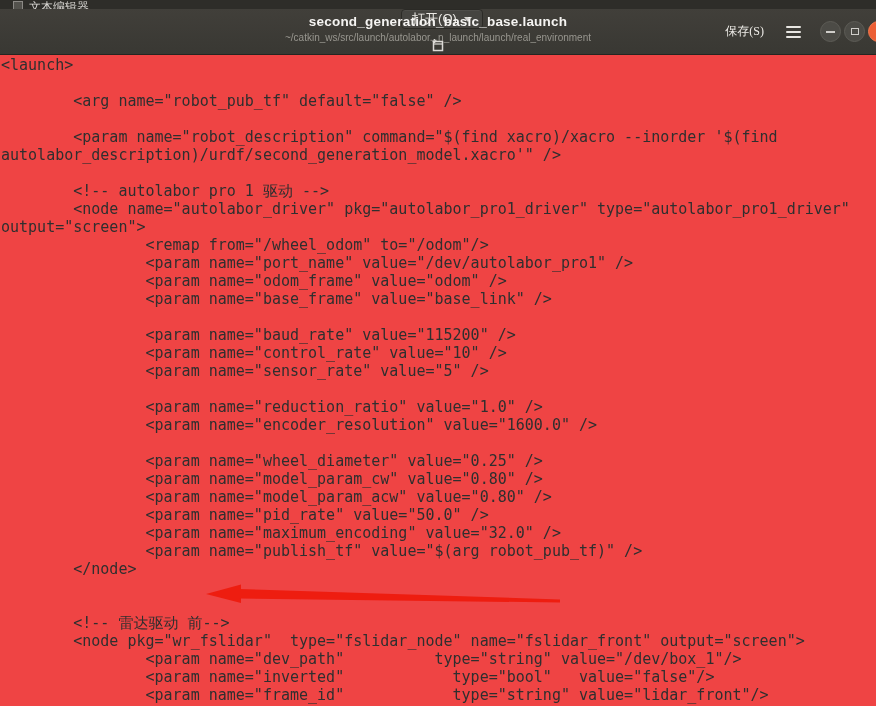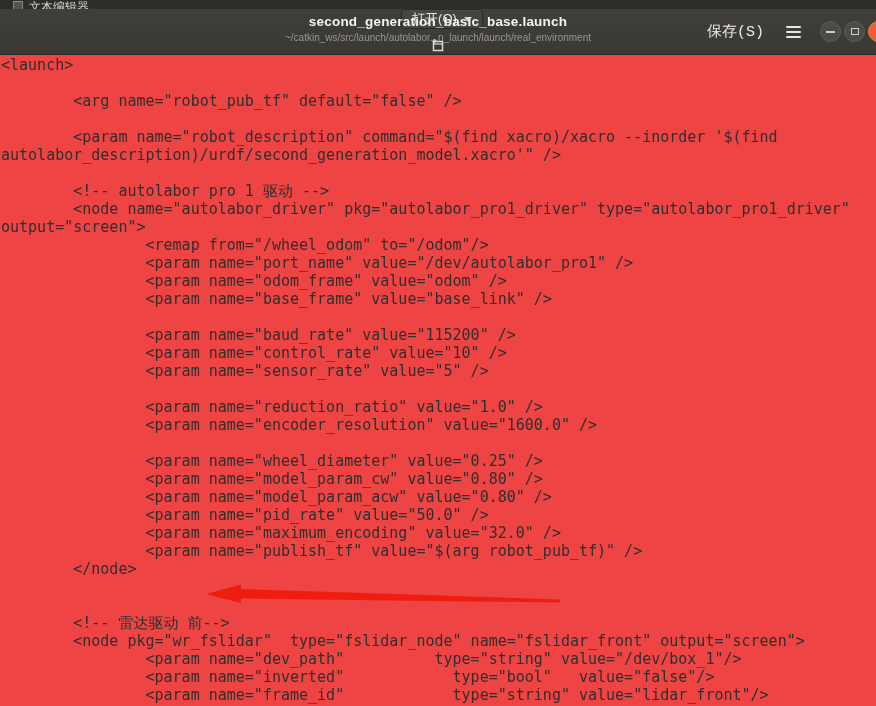--- a/index.html
+++ b/index.html
@@ -50,23 +50,23 @@
   }
   .title-wrap {
     position:absolute; left:50%; transform:translateX(-50%); top:5px;
     width:500px; text-align:center; pointer-events:none;
   }
   .title { font-size:13.5px; font-weight:bold; color:#f5f4f2; letter-spacing:.2px; white-space:nowrap; }
   .subtitle { font-size:10px; color:#98968f; margin-top:3px; white-space:nowrap; }
 
   .right-cluster { position:absolute; right:0; top:0; height:100%; display:flex; align-items:center; }
   .save-btn {
-    background:transparent; border:none; color:#edebe7; font-size:15px;
+    background:transparent; border:none; color:#edebe7; font-size:12px;
     padding:6px 4px; margin-right:18px; cursor:pointer;
-    font-family:Liberation Mono, monospace;
+    font-family:Liberation Serif, serif;
   }
   .menu-btn {
     background:transparent; border:none; cursor:pointer;
     display:grid; gap:3px; margin-right:19px; padding:4px 0;
   }
   .menu-btn span { display:block; width:15px; height:2px; background:#e8e6e2; border-radius:1px; }
 
   .winbtn {
     width:21px; height:21px; border-radius:50%; flex:none;
     background:#4c4b46; border:1px solid #5d5c56;

